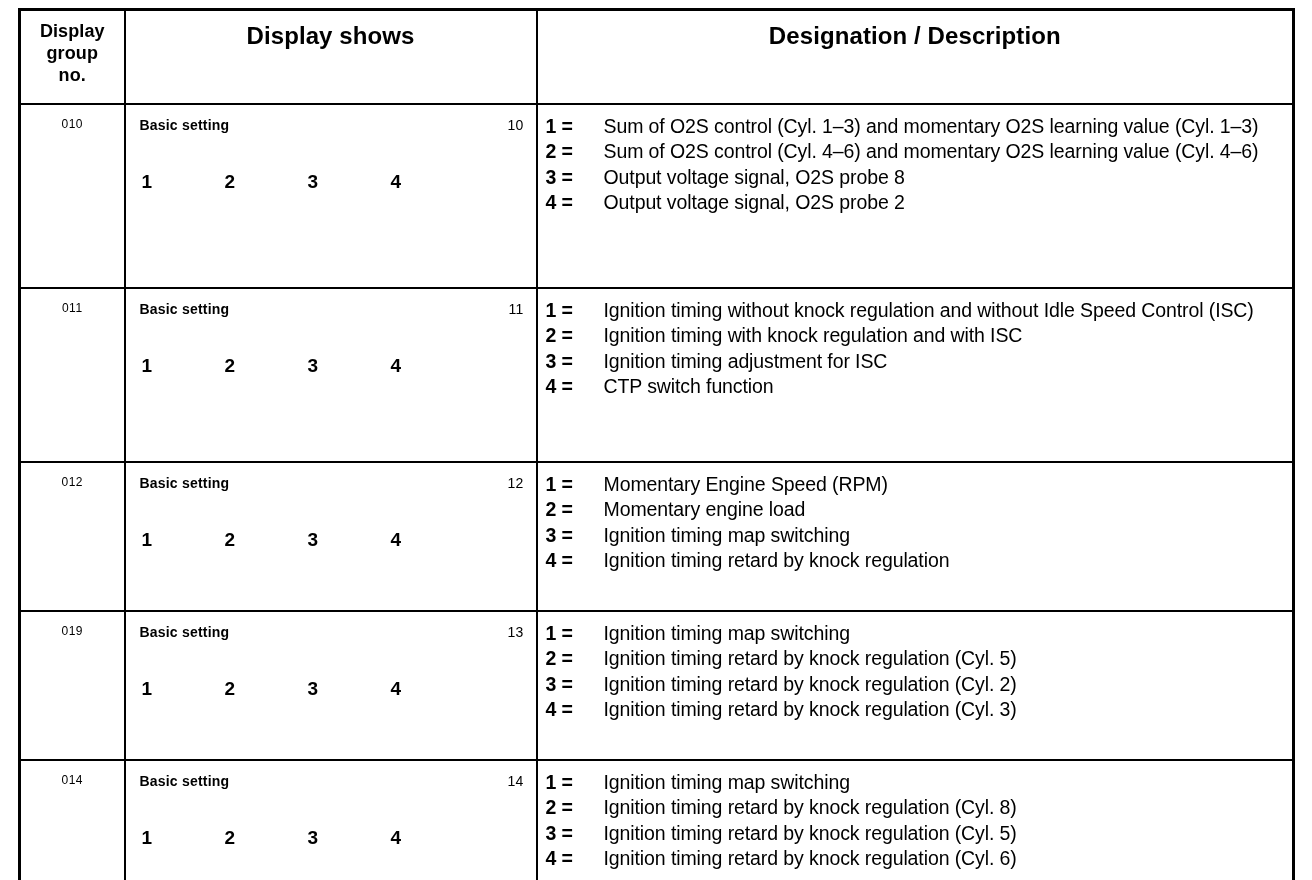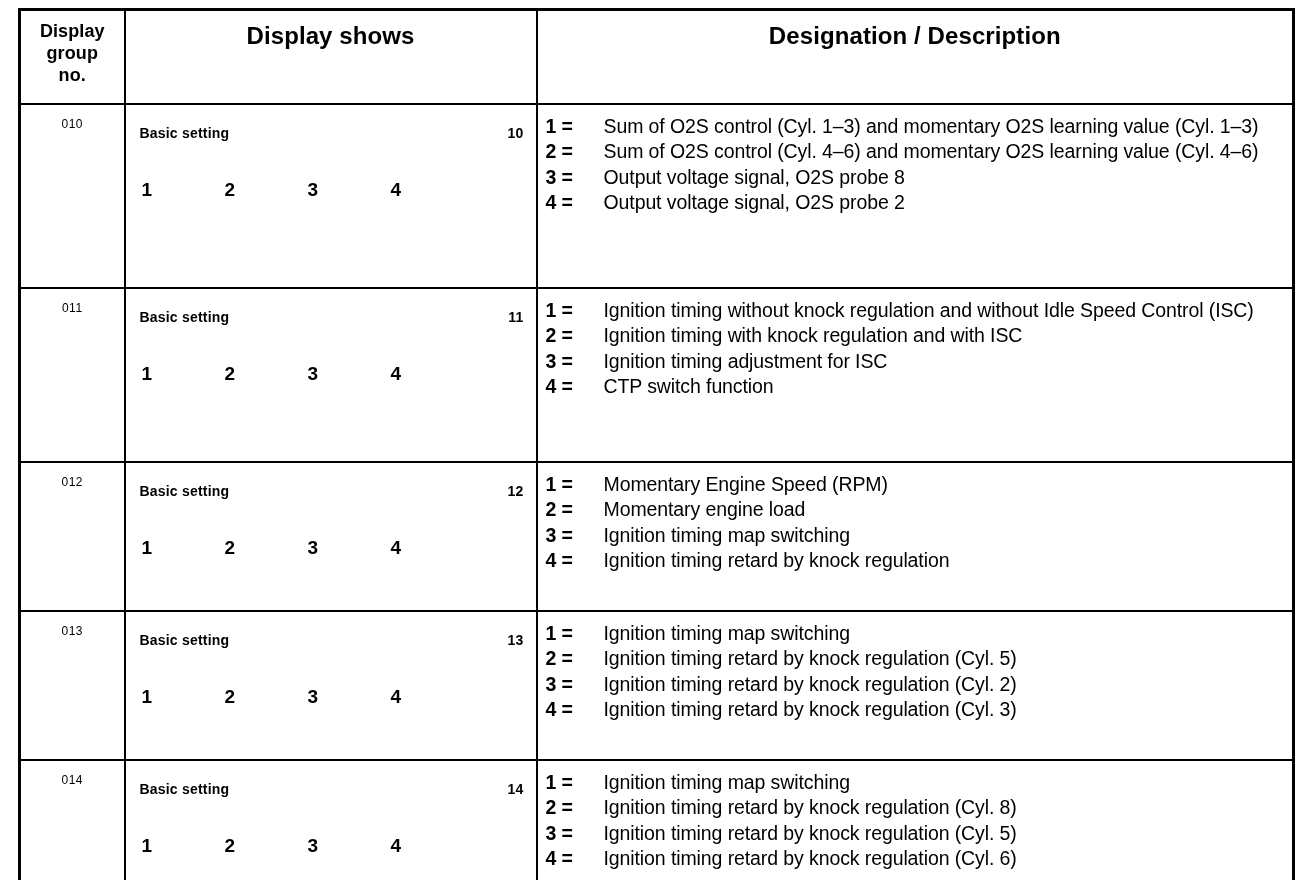--- a/index.html
+++ b/index.html
@@ -78,21 +78,21 @@
   }
   .shows-top {
     display: flex;
     justify-content: space-between;
     align-items: flex-end;
     font-size: 14px;
     font-weight: bold;
     letter-spacing: 0.2px;
   }
   .shows-label { white-space: nowrap; }
-  .shows-num { white-space: nowrap; font-weight: bold; margin-top: 8px; }
+  .shows-num { white-space: nowrap; font-weight: normal; }
 
   .shows-fields {
     margin-top: 38px;
     display: flex;
     font-size: 19px;
     font-weight: bold;
   }
   .shows-fields span {
     display: inline-block;
     width: 81px;
@@ -272,21 +272,21 @@
               </div>
               <div class="desc-item">
                 <span class="desc-key">4 =</span>
                 <span class="desc-text">Ignition timing retard by knock regulation</span>
               </div>
             </div>
           </td>
         </tr>
         <tr class="r-013">
           <td>
-            <div class="row-group">013</div>
+            <div class="row-group">019</div>
           </td>
           <td>
             <div class="shows-cell">
               <div class="shows-top">
                 <span class="shows-label">Basic setting</span>
                 <span class="shows-num">13</span>
               </div>
               <div class="shows-fields">
                 <span>1</span>
                 <span>2</span>

